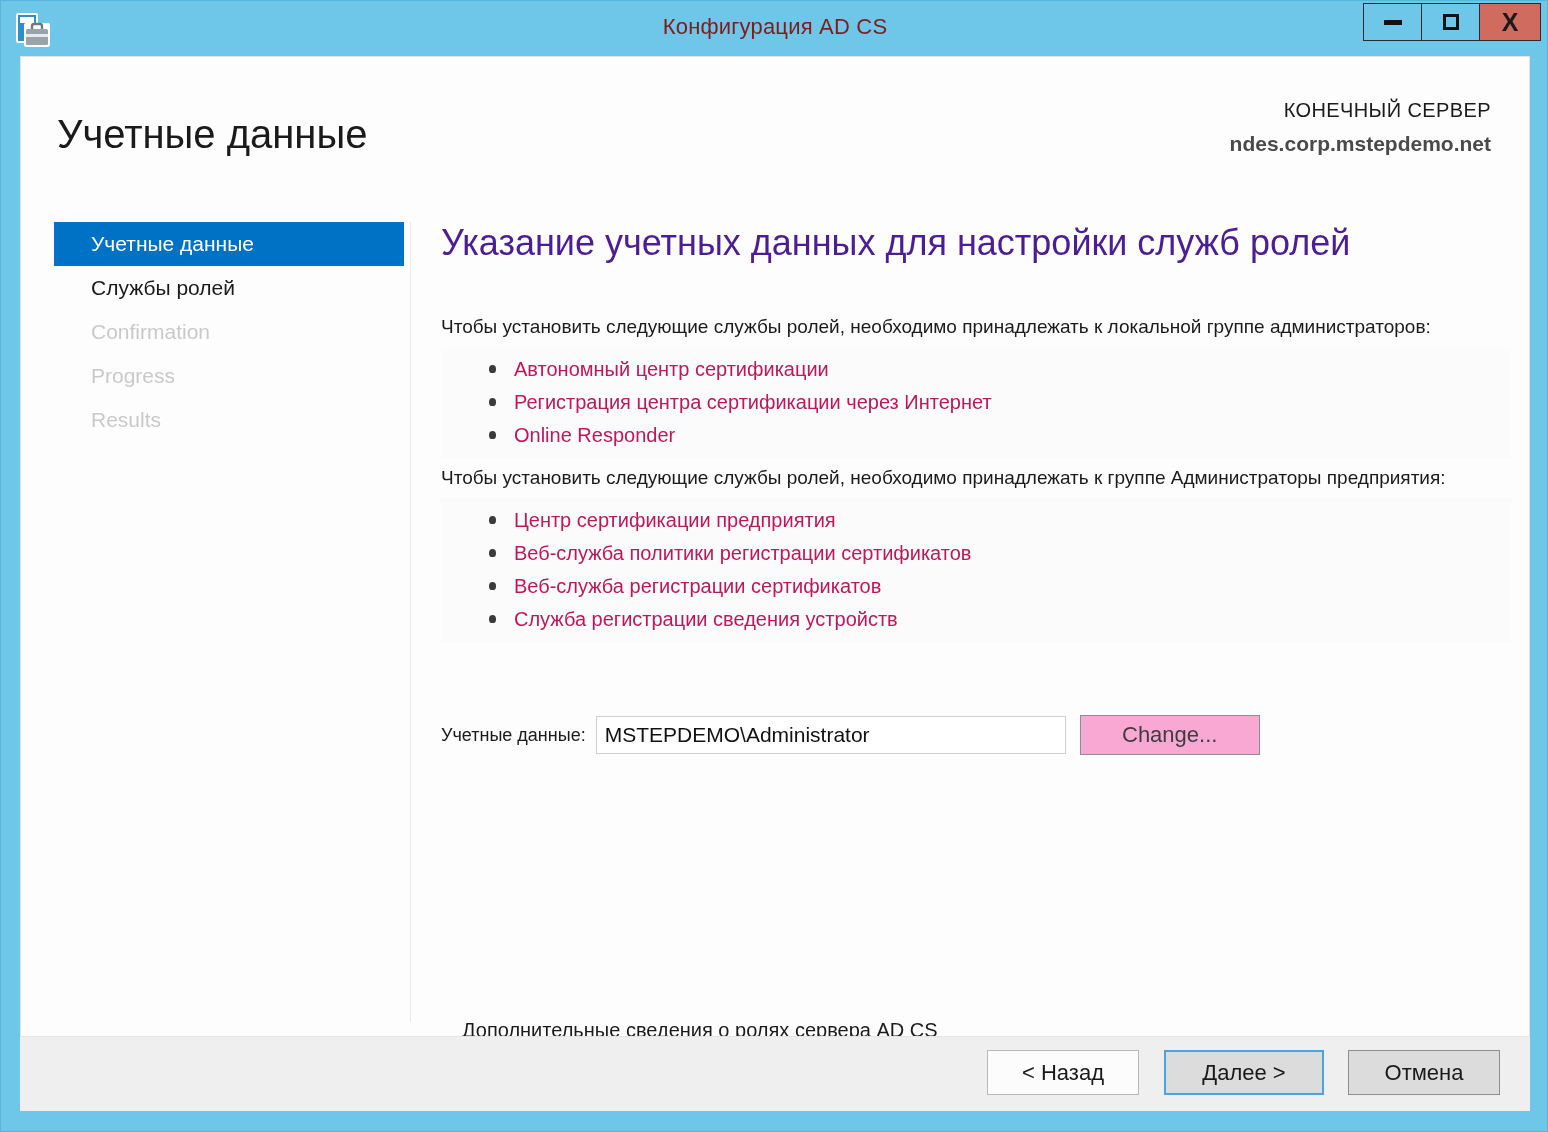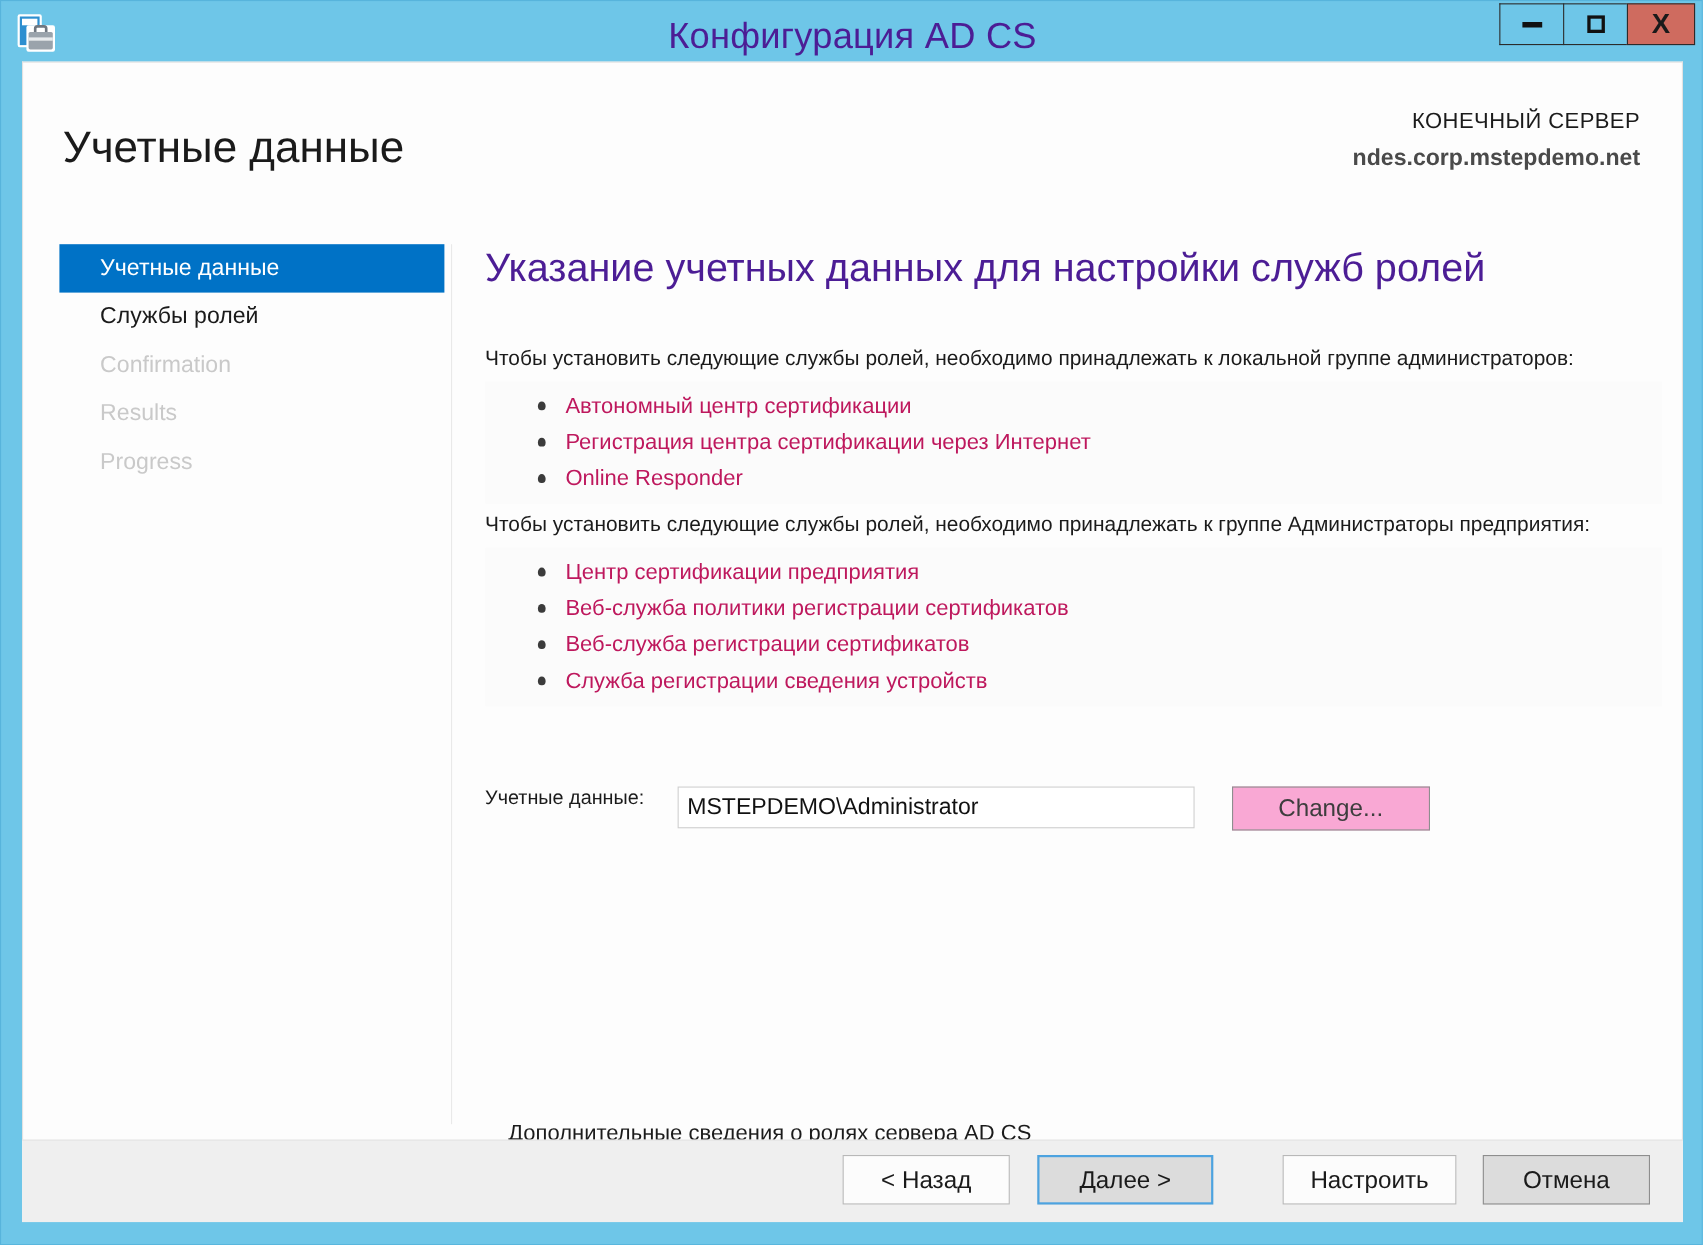--- a/index.html
+++ b/index.html
@@ -35,22 +35,22 @@
   .title-icon {
     position: absolute;
     left: 10px; top: 9px;
     width: 42px; height: 40px;
   }
   .title-text {
     position: absolute;
     left: 0; top: 13px;
     width: 1548px;
     text-align: center;
-    font-size: 33px;
-    color: #4c1d95;
+    font-size: 22px;
+    color: #7f1d1d;
     font-family: "Liberation Sans", sans-serif;
     letter-spacing: 0.2px;
   }
   .win-buttons {
     position: absolute;
     right: 8px; top: 2px;
     display: flex;
     height: 38px;
   }
   .win-btn {
@@ -209,22 +209,21 @@
     background: #3b3b3b;
     border-radius: 50% 50% 45% 45%;
   }
 
   
   .cred-row {
     position: absolute;
     left: 420px;
     top: 658px;
     display: flex;
-    align-items: flex-start;
-    gap: 20px;
+    align-items: center;
   }
   .cred-label {
     font-size: 18px;
     color: #1b1b1b;
     margin-right: 10px;
     font-family: "Liberation Sans", sans-serif;
   }
   .cred-input {
     width: 470px;
     height: 38px;
@@ -347,22 +346,22 @@
 
     <div class="dest-block">
       <div class="dest-label">КОНЕЧНЫЙ СЕРВЕР</div>
       <div class="dest-server">ndes.corp.mstepdemo.net</div>
     </div>
 
     <div class="nav">
       <div class="nav-item selected">Учетные данные</div>
       <div class="nav-item">Службы ролей</div>
       <div class="nav-item disabled">Confirmation</div>
+      <div class="nav-item disabled">Progress</div>
       <div class="nav-item disabled">Results</div>
-      <div class="nav-item disabled">Progress</div>
     </div>
     <div class="nav-sep"></div>
 
     <div class="content">
       <h2 class="content-heading">Указание учетных данных для настройки служб ролей</h2>
 
       <p class="para">Чтобы установить следующие службы ролей, необходимо принадлежать к локальной группе администраторов:</p>
 
       <ul class="bullet-list">
         <li><span class="dot"></span><span>Автономный центр сертификации</span></li>
@@ -386,18 +385,17 @@
       <button class="change-btn">Change...</button>
     </div>
 
     <a class="more-link">Дополнительные сведения о ролях сервера AD CS</a>
   </div>
 
   <div class="footer">
     <div class="footer-btns">
       <button class="btn btn-back">&lt; Назад</button>
       <button class="btn btn-next">Далее &gt;</button>
-      <button class="btn btn-configure">Настроить</button>
       <button class="btn btn-cancel">Отмена</button>
     </div>
   </div>
 
 </div>
 
 </body></html>

